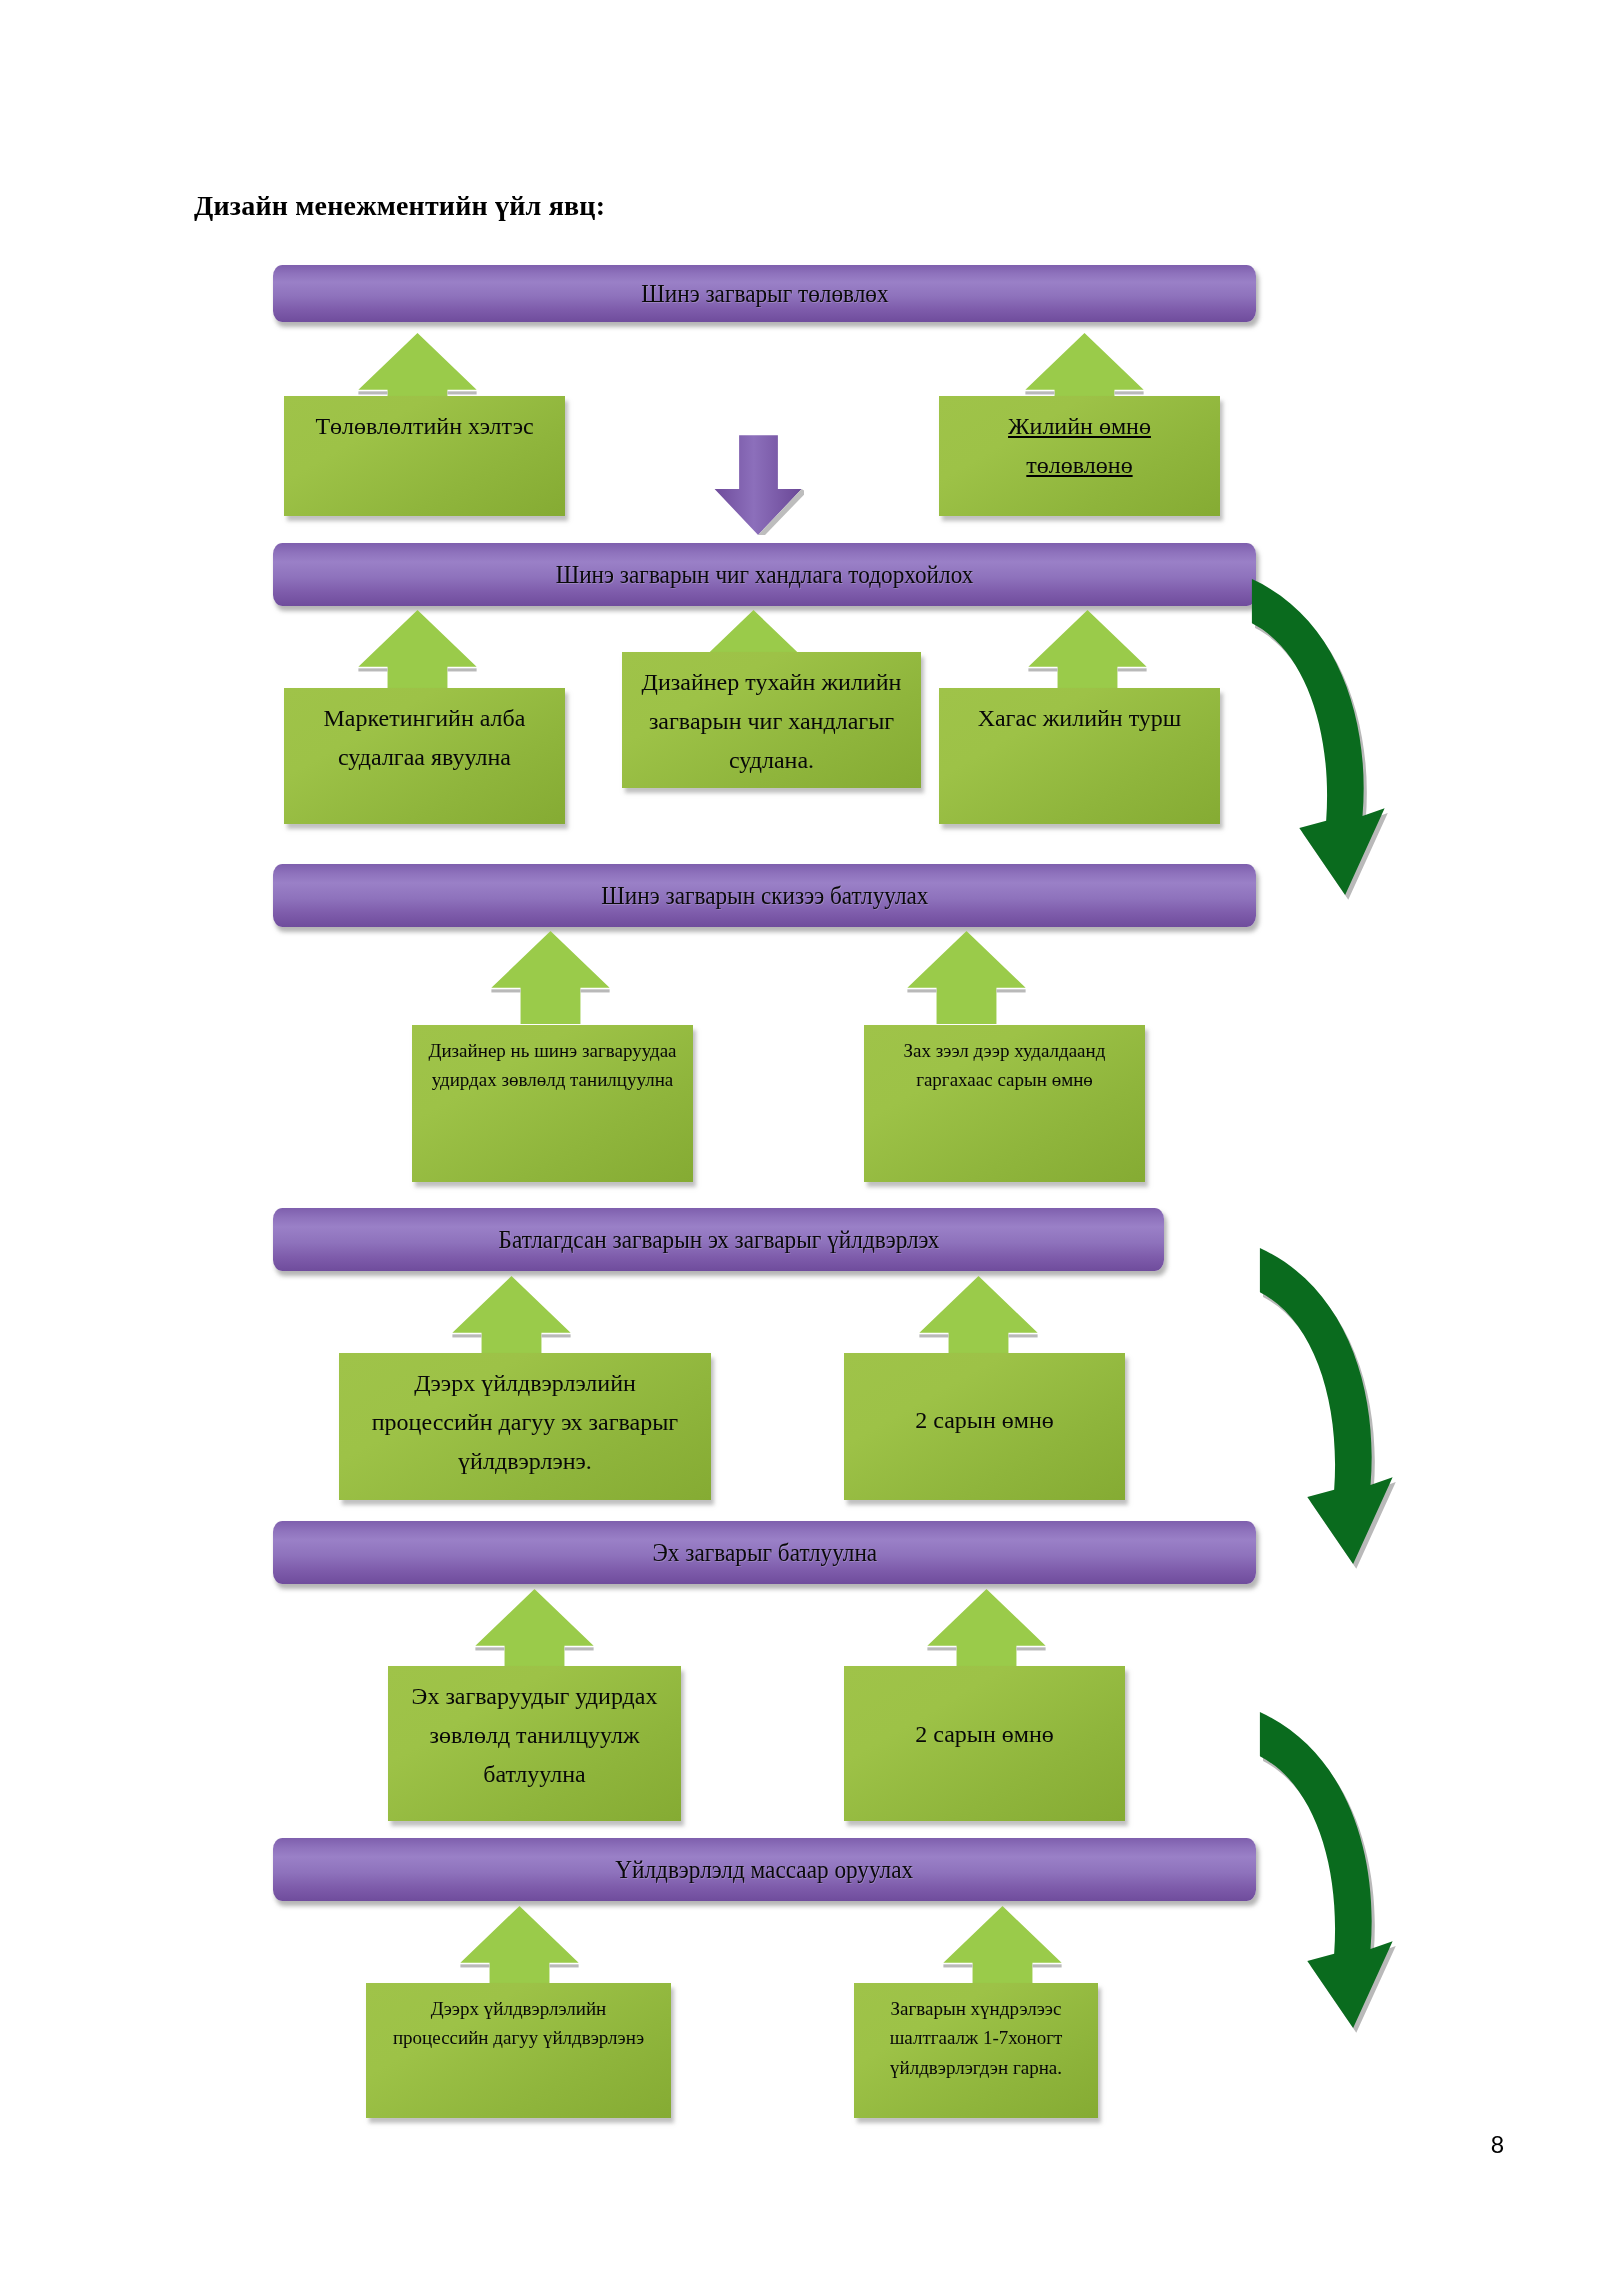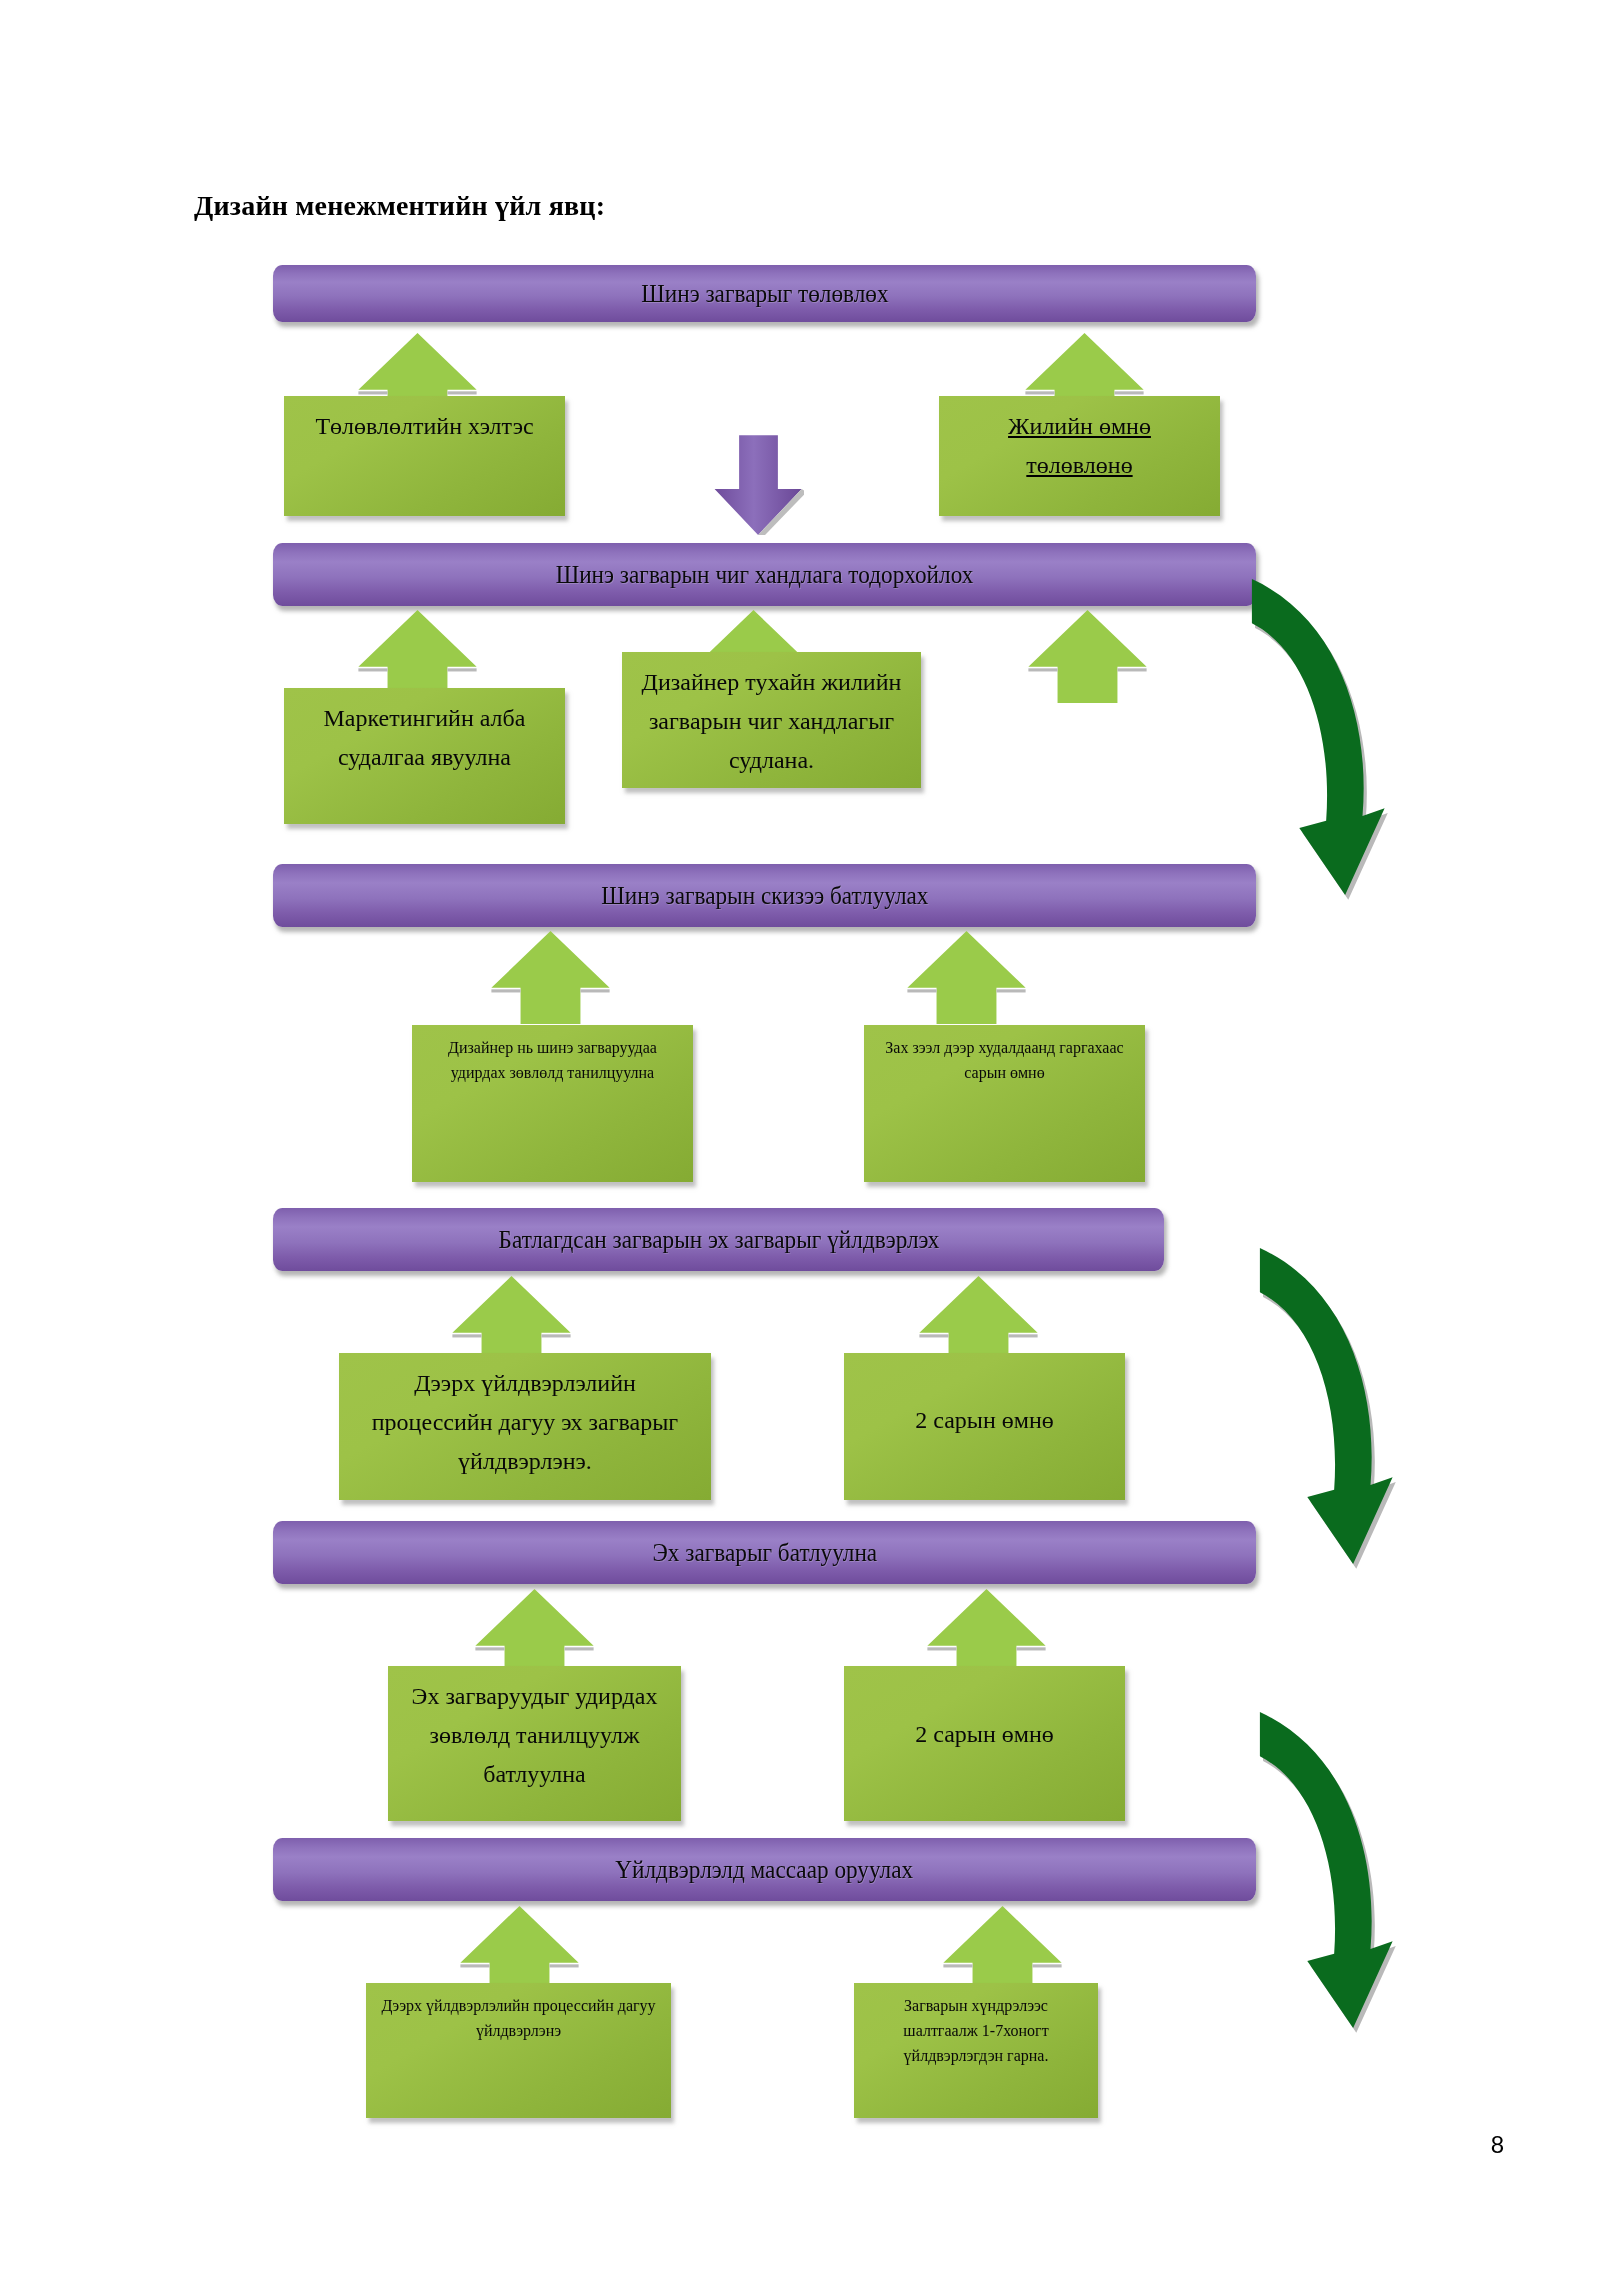--- a/index.html
+++ b/index.html
@@ -43,21 +43,21 @@
     box-shadow:3.2px 4.8px 4px rgba(140,140,140,.55);
     display:flex;align-items:flex-start;justify-content:center;
     text-align:center;
     overflow:hidden;
   }
   .gbox .txt{
     width:90%;
     font-size:24px;line-height:1.62;color:#080808;
     padding-top:11px;
   }
-  .gbox.small .txt{font-size:16px;line-height:1.55;}
+  .gbox.small .txt{font-size:19px;line-height:1.55;}
 
   
   .uparrow{position:absolute;}
   .uparrow svg{display:block;}
 
   
   .downarrow{position:absolute;}
 
   
   .curve{position:absolute;}
@@ -140,20 +140,23 @@
       <polygon points="0,74 37,74 37,78 0,78" fill="#b9b9b9"></polygon>
     </svg>
   </div>
 
   <div class="gbox" style="left:284px;top:688px;width:281px;height:136px;">
     <div class="txt">Маркетингийн алба судалгаа явуулна</div>
   </div>
   <div class="gbox" style="left:622px;top:652px;width:299px;height:136px;">
     <div class="txt">Дизайнер тухайн жилийн загварын чиг хандлагыг судлана.</div>
   </div>
+  <div class="gbox" style="left:939px;top:688px;width:281px;height:136px;">
+    <div class="txt">Хагас жилийн турш</div>
+  </div>
 
   <div class="curve" style="left:1244px;top:555px;width:158px;height:380px;">
     <svg width="158" height="380" viewBox="0 0 200 480">
       <g transform="translate(4,6)">
         <path d="M10,30 C120,80 160,210 150,330 L178,320 L128,430 L70,345 L104,336 C112,224 78,120 10,86 Z" fill="#b9b9b9"></path>
       </g>
       <path d="M10,30 C120,80 160,210 150,330 L178,320 L128,430 L70,345 L104,336 C112,224 78,120 10,86 Z" fill="#0a6b1e"></path>
     </svg>
   </div>
 

